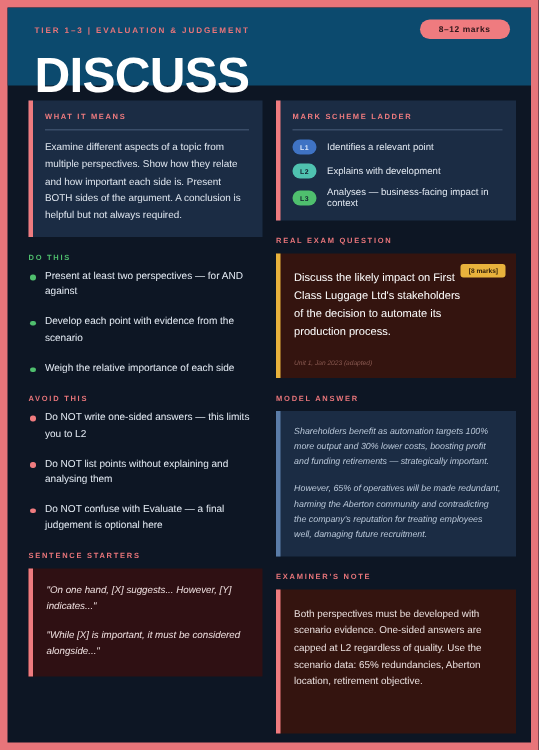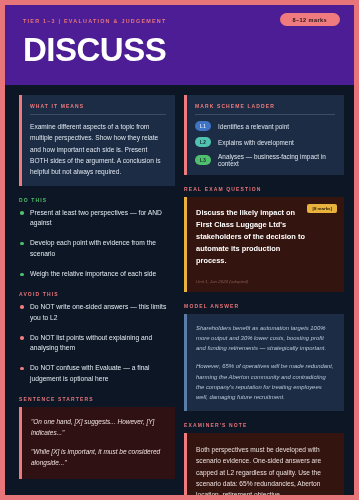--- a/index.html
+++ b/index.html
@@ -11,22 +11,22 @@
   }
   .frame {
     position:absolute;
     left:5px; top:5px;
     width:349px; height:490px;
     background:#0d1624;
     overflow:hidden;
   }
   
   .header {
-    background:#4c1d95;
-    height:80px;
+    background:#0c4a6e;
+    height:52px;
     padding:10px 18px 0 18px;
     position:relative;
   }
   .eyebrow {
     color:#e8757a;
     font-size:5.4px;
     font-weight:bold;
     letter-spacing:1.25px;
     padding-top:3px;
   }
@@ -182,21 +182,21 @@
     background:#e8b23c;
     color:#32200a;
     font-size:4.4px;
     font-weight:bold;
     padding:2px 5px;
     border-radius:2px;
   }
   .q-text {
     color:#ffffff;
     font-size:7.4px;
-    font-weight:bold;
+    font-weight:normal;
     line-height:1.62;
     padding-right:24px;
   }
   .q-source {
     color:#8a5a52;
     font-size:4.4px;
     font-style:italic;
     margin-top:12px;
   }
   

